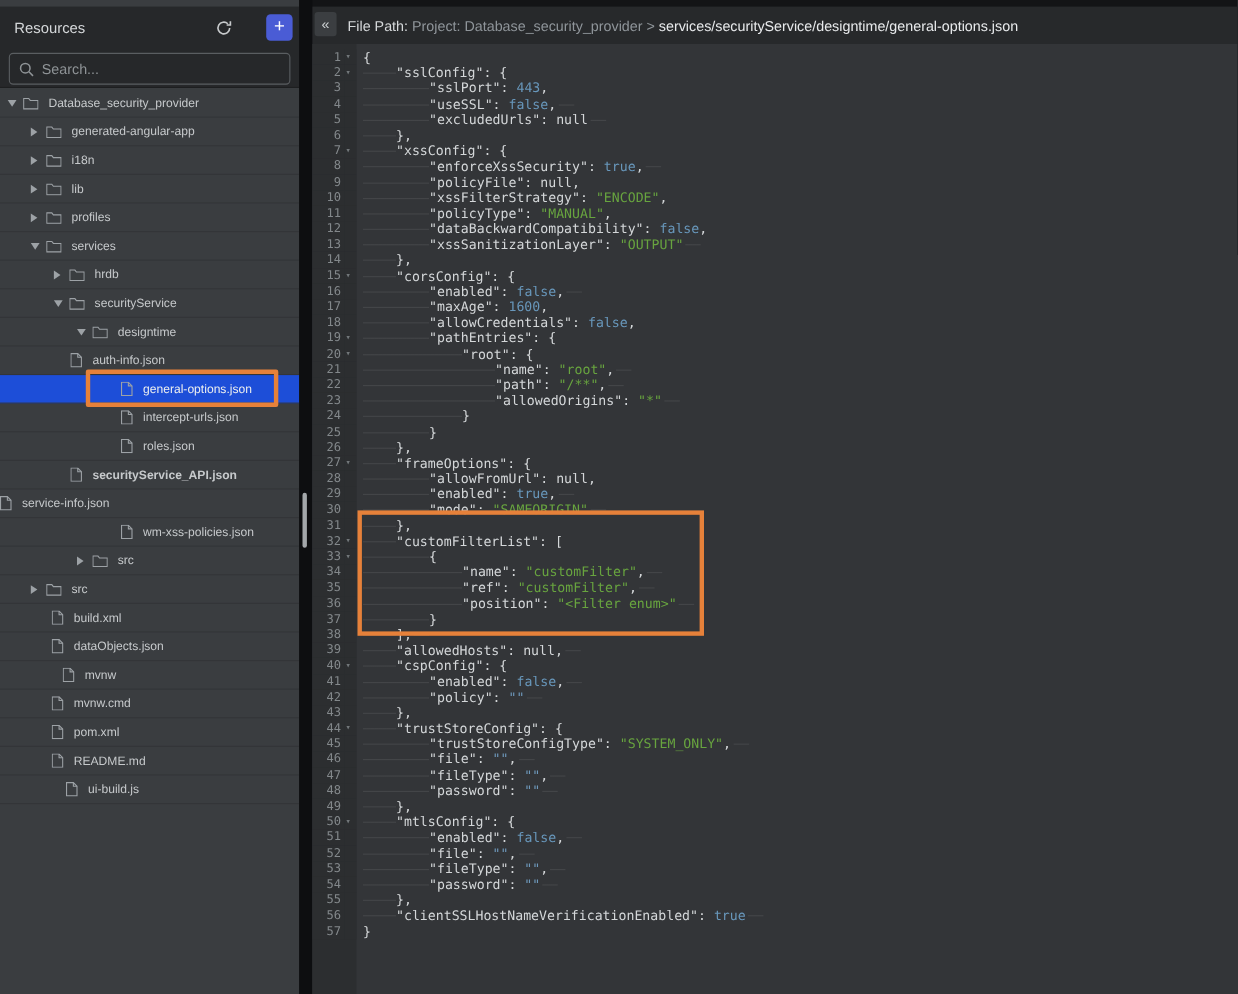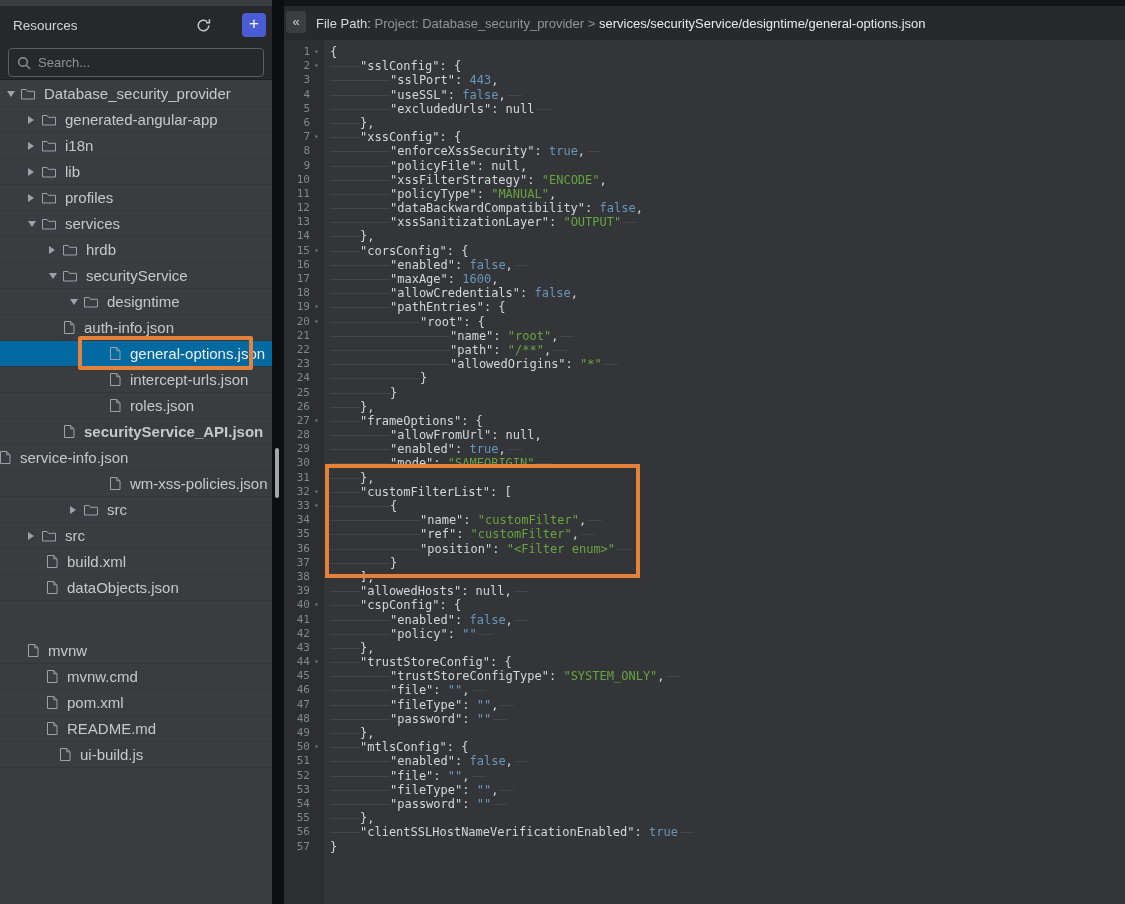--- a/index.html
+++ b/index.html
@@ -11,22 +11,22 @@
   .sb-header { position:absolute; top:6px; left:0; width:272px; height:74px; background:#26282a; border-bottom:1px solid #1d1f20; }
   .sb-title-row { display:flex; align-items:center; height:38px; padding:0 6px 0 13px;gap:20px; }
   .sb-title { color:#d4d7d9; font-size:13.5px; flex:1; }
   .icon-btn { width:24px; height:24px; display:flex; align-items:center; justify-content:center; cursor:pointer; }
   .plus-btn { width:24px; height:24px; border-radius:4px; background:#4a5cd5; color:#fff; font-size:17px; line-height:22px; text-align:center; margin-left:7px; cursor:pointer; }
   .search-box { margin:4px 8px 0 8px; height:29px; border:1px solid #5a5e61; border-radius:4px; display:flex; align-items:center; padding:0 8px; background:#26282a; }
   .search-box input { flex:1; border:none; outline:none; background:transparent; color:#c6c9cb; font-size:13px; margin-left:7px; font-family:"Liberation Sans",sans-serif; }
   .search-box input::placeholder { color:#8e9396; }
 
   #tree { position:absolute; top:81px; left:0; width:272px; bottom:0; background:#3a3d40; }
-  .trow { height:26px; display:flex; align-items:center; border-bottom:1px solid #333538; color:#c6c9cb; font-size:15px; cursor:pointer; white-space:nowrap; }
-  .trow.sel { background:#0369a1; color:#eceeef; }
+  .trow { height:26px; display:flex; align-items:center; border-bottom:1px solid #333538; color:#c6c9cb; font-size:11px; cursor:pointer; white-space:nowrap; }
+  .trow.sel { background:#1d4ed8; color:#eceeef; }
   .tri { width:14px; flex:0 0 14px; display:flex; align-items:center; }
   .tri i { display:block; }
   .tri .right { width:0; height:0; border-left:6px solid #9da2a6; border-top:4px solid transparent; border-bottom:4px solid transparent; }
   .tri .down  { width:0; height:0; border-top:6px solid #9da2a6; border-left:4px solid transparent; border-right:4px solid transparent; }
   .ticon { display:flex; align-items:center; margin-right:9px; color:#9da2a6; }
   .tree-hl { position:absolute; left:78px; top:336px; width:175px; height:34px; border:4px solid #e6813a; border-radius:2px; pointer-events:none; }
 
   
   #divider { position:absolute; left:272px; top:0; width:12px; height:904px; background:#0d0e10; }
   #sb-thumb { position:absolute; left:3px; top:448px; width:4px; height:50px; background:#a3a7aa; border-radius:2px; }
@@ -275,21 +275,21 @@
       </div>
       <div class="trow" style="padding-left: 47px;">
         <span class="ticon">
           <svg width="11" height="13" viewBox="0 0 11 13">
             <path d="M.5.5h6.2l3.3 3.3v8.7H.5z" fill="none" stroke="currentColor"></path>
             <path d="M6.7.5v3.3H10" fill="none" stroke="currentColor"></path>
           </svg>
         </span>
         <span>dataObjects.json</span>
       </div>
-      <div class="trow" style="padding-left: 28px; margin-top: 37px;">
+      <div class="trow" style="padding-left: 57px;">
         <span class="ticon">
           <svg width="11" height="13" viewBox="0 0 11 13">
             <path d="M.5.5h6.2l3.3 3.3v8.7H.5z" fill="none" stroke="currentColor"></path>
             <path d="M6.7.5v3.3H10" fill="none" stroke="currentColor"></path>
           </svg>
         </span>
         <span>mvnw</span>
       </div>
       <div class="trow" style="padding-left: 47px;">
         <span class="ticon">

